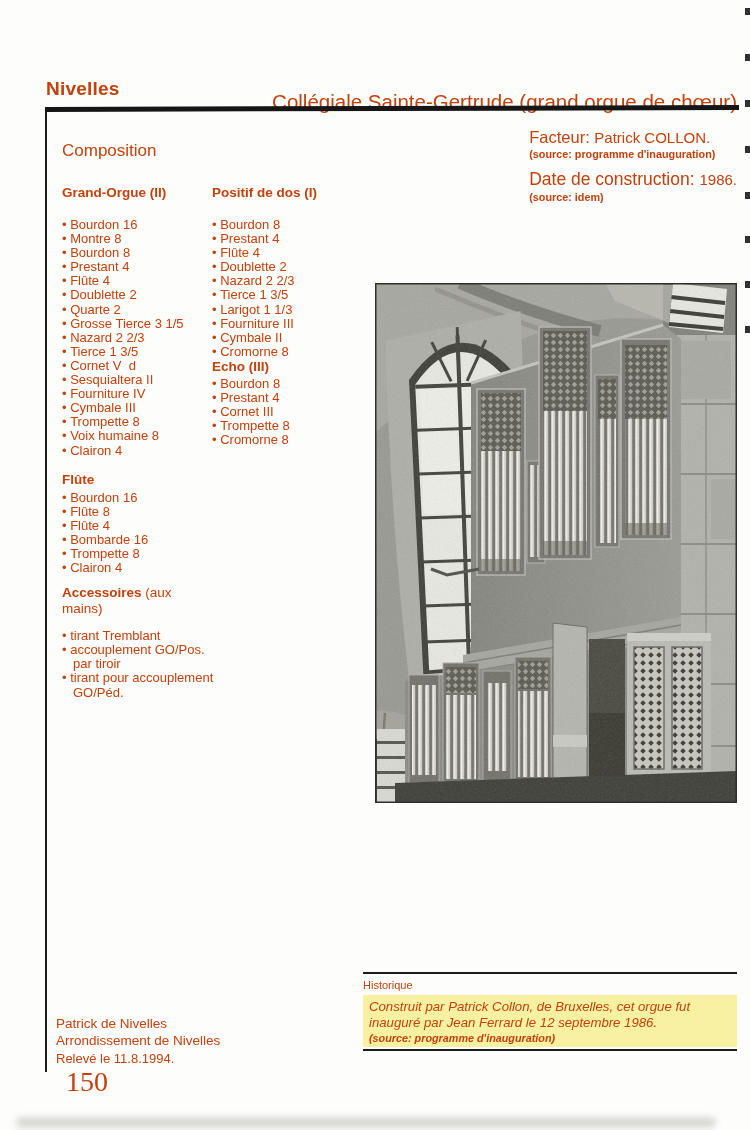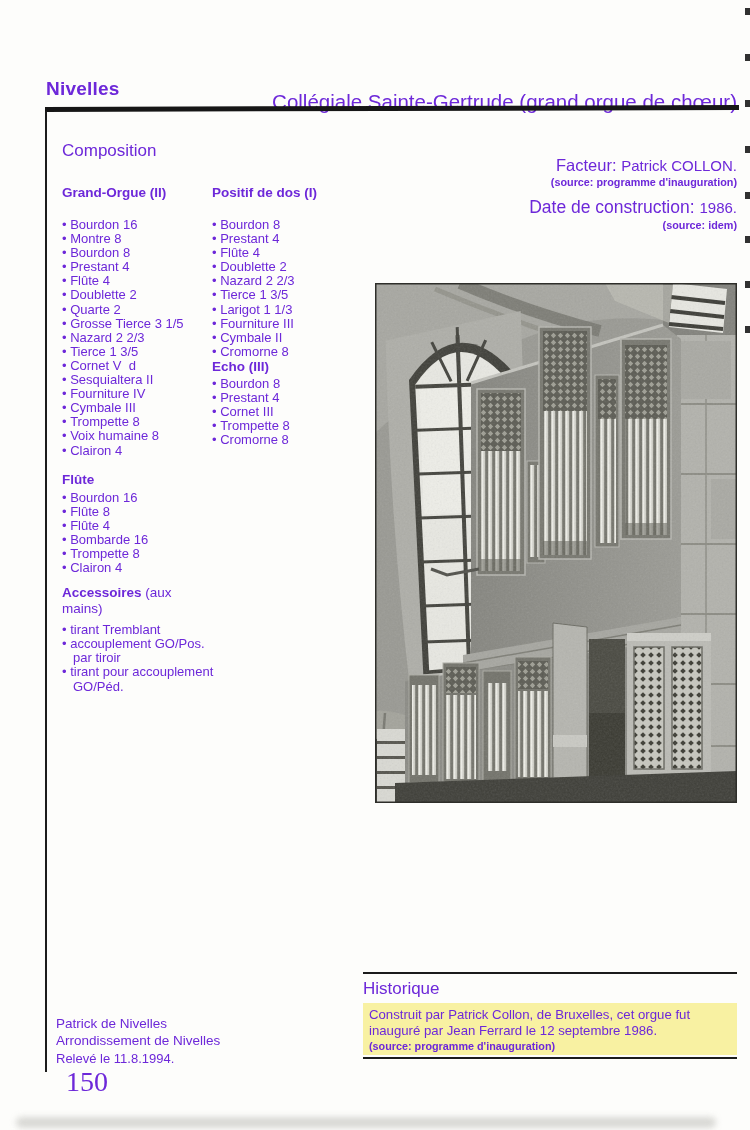--- a/index.html
+++ b/index.html
@@ -1,53 +1,53 @@
 <!DOCTYPE html>
 <html><head>
 <meta charset="utf-8">
 <style>
   html,body{margin:0;padding:0;background:#ffffff;}
   .page{position:relative;width:750px;height:1130px;background:#fdfdfb;overflow:hidden;
-        font-family:"Liberation Sans",sans-serif;color:#6d28d9;}
+        font-family:"Liberation Sans",sans-serif;color:#c2410c;}
 
   
   .header-region{position:absolute;left:46px;top:78px;font-size:19px;font-weight:700;letter-spacing:.2px;}
   .header-title{position:absolute;right:13px;top:90px;font-size:20.5px;font-weight:400;}
   .header-rule{position:absolute;left:45px;top:106px;width:694px;height:4.5px;background:#161616;transform:rotate(-.15deg);}
   .content-left-border{position:absolute;left:45px;top:111px;width:2px;height:961px;background:#1c1c1c;}
 
   
   .composition-heading{position:absolute;left:62px;top:141px;font-size:17px;}
   .col{position:absolute;top:185px;width:152px;}
   .col1{left:62px;}
   .col2{left:212px;}
   .div-title{font-size:13.5px;font-weight:700;line-height:16px;}
   .div-title .normal{font-weight:400;}
   .gap-after{margin-bottom:17px;}
   .stop{font-size:13px;line-height:14.1px;height:14.1px;white-space:nowrap;}
   .stop.cont{padding-left:11px;}
   .division.pedale .div-title{margin-top:14px;margin-bottom:3px;}
-  .division.accessoires .div-title{margin-top:10px;margin-bottom:6px;}
+  .division.accessoires .div-title{margin-top:10px;margin-bottom:12px;}
   .division.echo .div-title{margin-top:0;margin-bottom:2px;}
 
   
-  .info-block{position:absolute;right:13px;top:156px;text-align:right;}
+  .info-block{position:absolute;right:13px;top:128px;}
   .info-line{font-size:16.5px;}
   .info-value{font-size:15px;}
   .info-source{font-size:10.8px;font-weight:700;margin-top:1px;}
   .info-line.construction{margin-top:9px;font-size:17.5px;}
   .info-line.construction .info-value{font-size:15px;}
 
   
   .photo{position:absolute;left:375px;top:283px;width:362px;height:520px;display:block;}
 
   
   .historique{position:absolute;left:363px;top:972px;width:374px;}
   .h-rule{height:2px;background:#1b1b1b;}
-  .h-title{font-size:17px;margin:5px 0 4px 0;}
+  .h-title{font-size:11px;margin:5px 0 4px 0;}
   .h-highlight{background:#f8f1a2;padding:4px 6px 3px 6px;}
   .h-text{font-size:13.2px;line-height:16px;}
   .h-source{font-size:10.8px;font-weight:700;margin-top:1px;}
   .h-rule.bottom{margin-top:2px;}
 
   
   .footer-block{position:absolute;left:56px;top:1016px;font-size:13.5px;line-height:16.5px;}
   .footer-block .releve{margin-top:2px;font-size:13px;}
   .page-number{position:absolute;left:66px;top:1066px;font-family:"Liberation Serif",serif;font-size:28px;}
 
@@ -282,21 +282,21 @@
 
     <path d="M20 500 L362 488 L362 520 L20 520 Z" fill="#3e3e38"></path>
 
     <rect width="362" height="520" filter="url(#gr)" opacity="0.15"></rect>
     <rect x="0.75" y="0.75" width="360.5" height="518.5" fill="none" stroke="#2e2e2a" stroke-width="1.5"></rect>
   </svg>
 
   <div class="historique">
     <div class="h-rule top"></div>
     <div class="h-title">Historique</div>
-    <div class="h-highlight" style="background: rgb(248, 241, 162);">
+    <div class="h-highlight" style="background: rgb(248, 241, 162); font-style: italic;">
       <div class="h-text">Construit par Patrick Collon, de Bruxelles, cet orgue fut inauguré par Jean Ferrard le 12 septembre 1986.</div>
       <div class="h-source">(source: programme d'inauguration)</div>
     </div>
     <div class="h-rule bottom"></div>
   </div>
 
   <div class="footer-block">
     <div>Patrick de Nivelles</div>
     <div>Arrondissement de Nivelles</div>
     <div class="releve">Relevé le 11.8.1994.</div>

